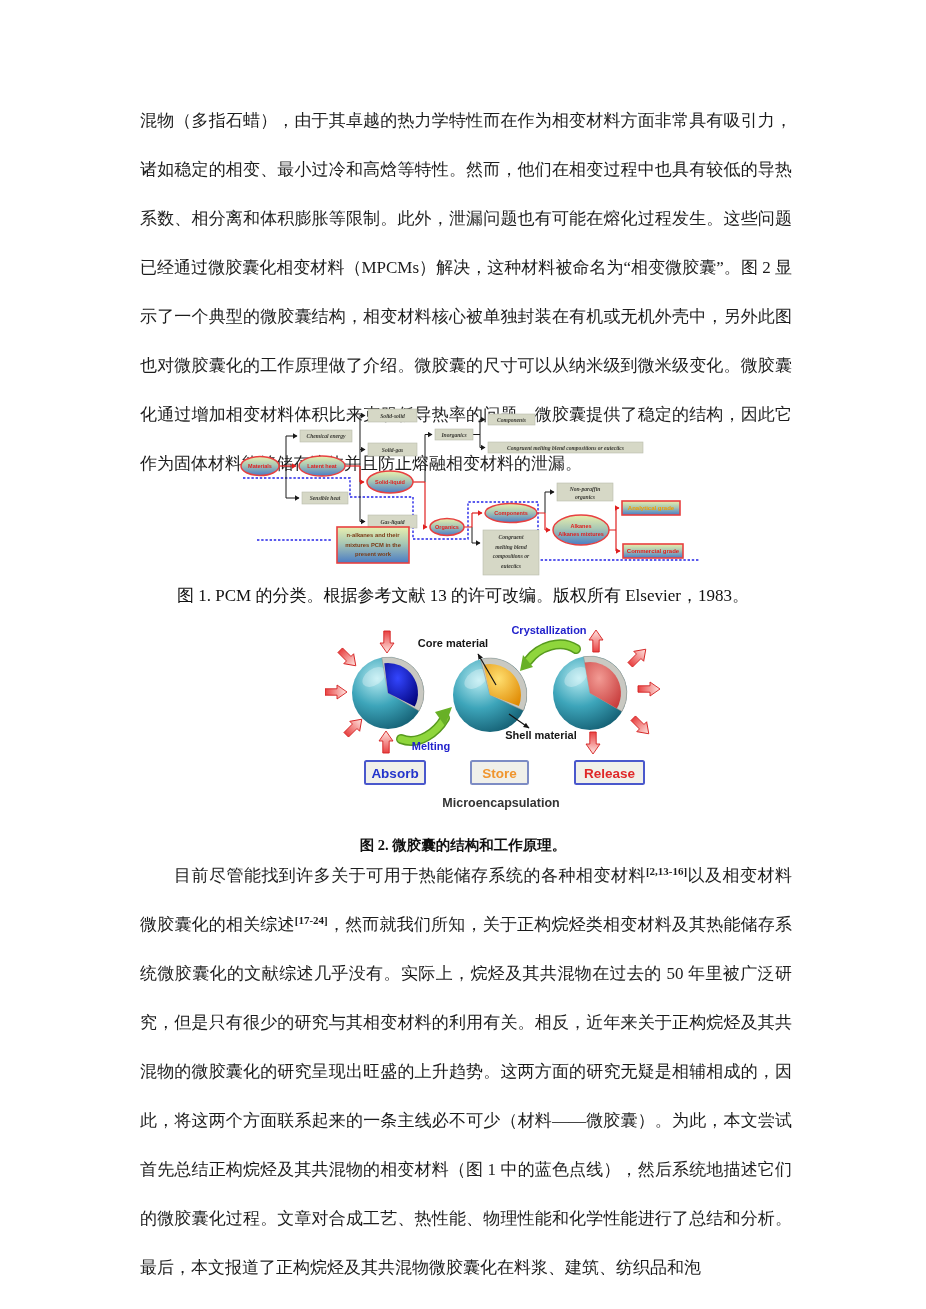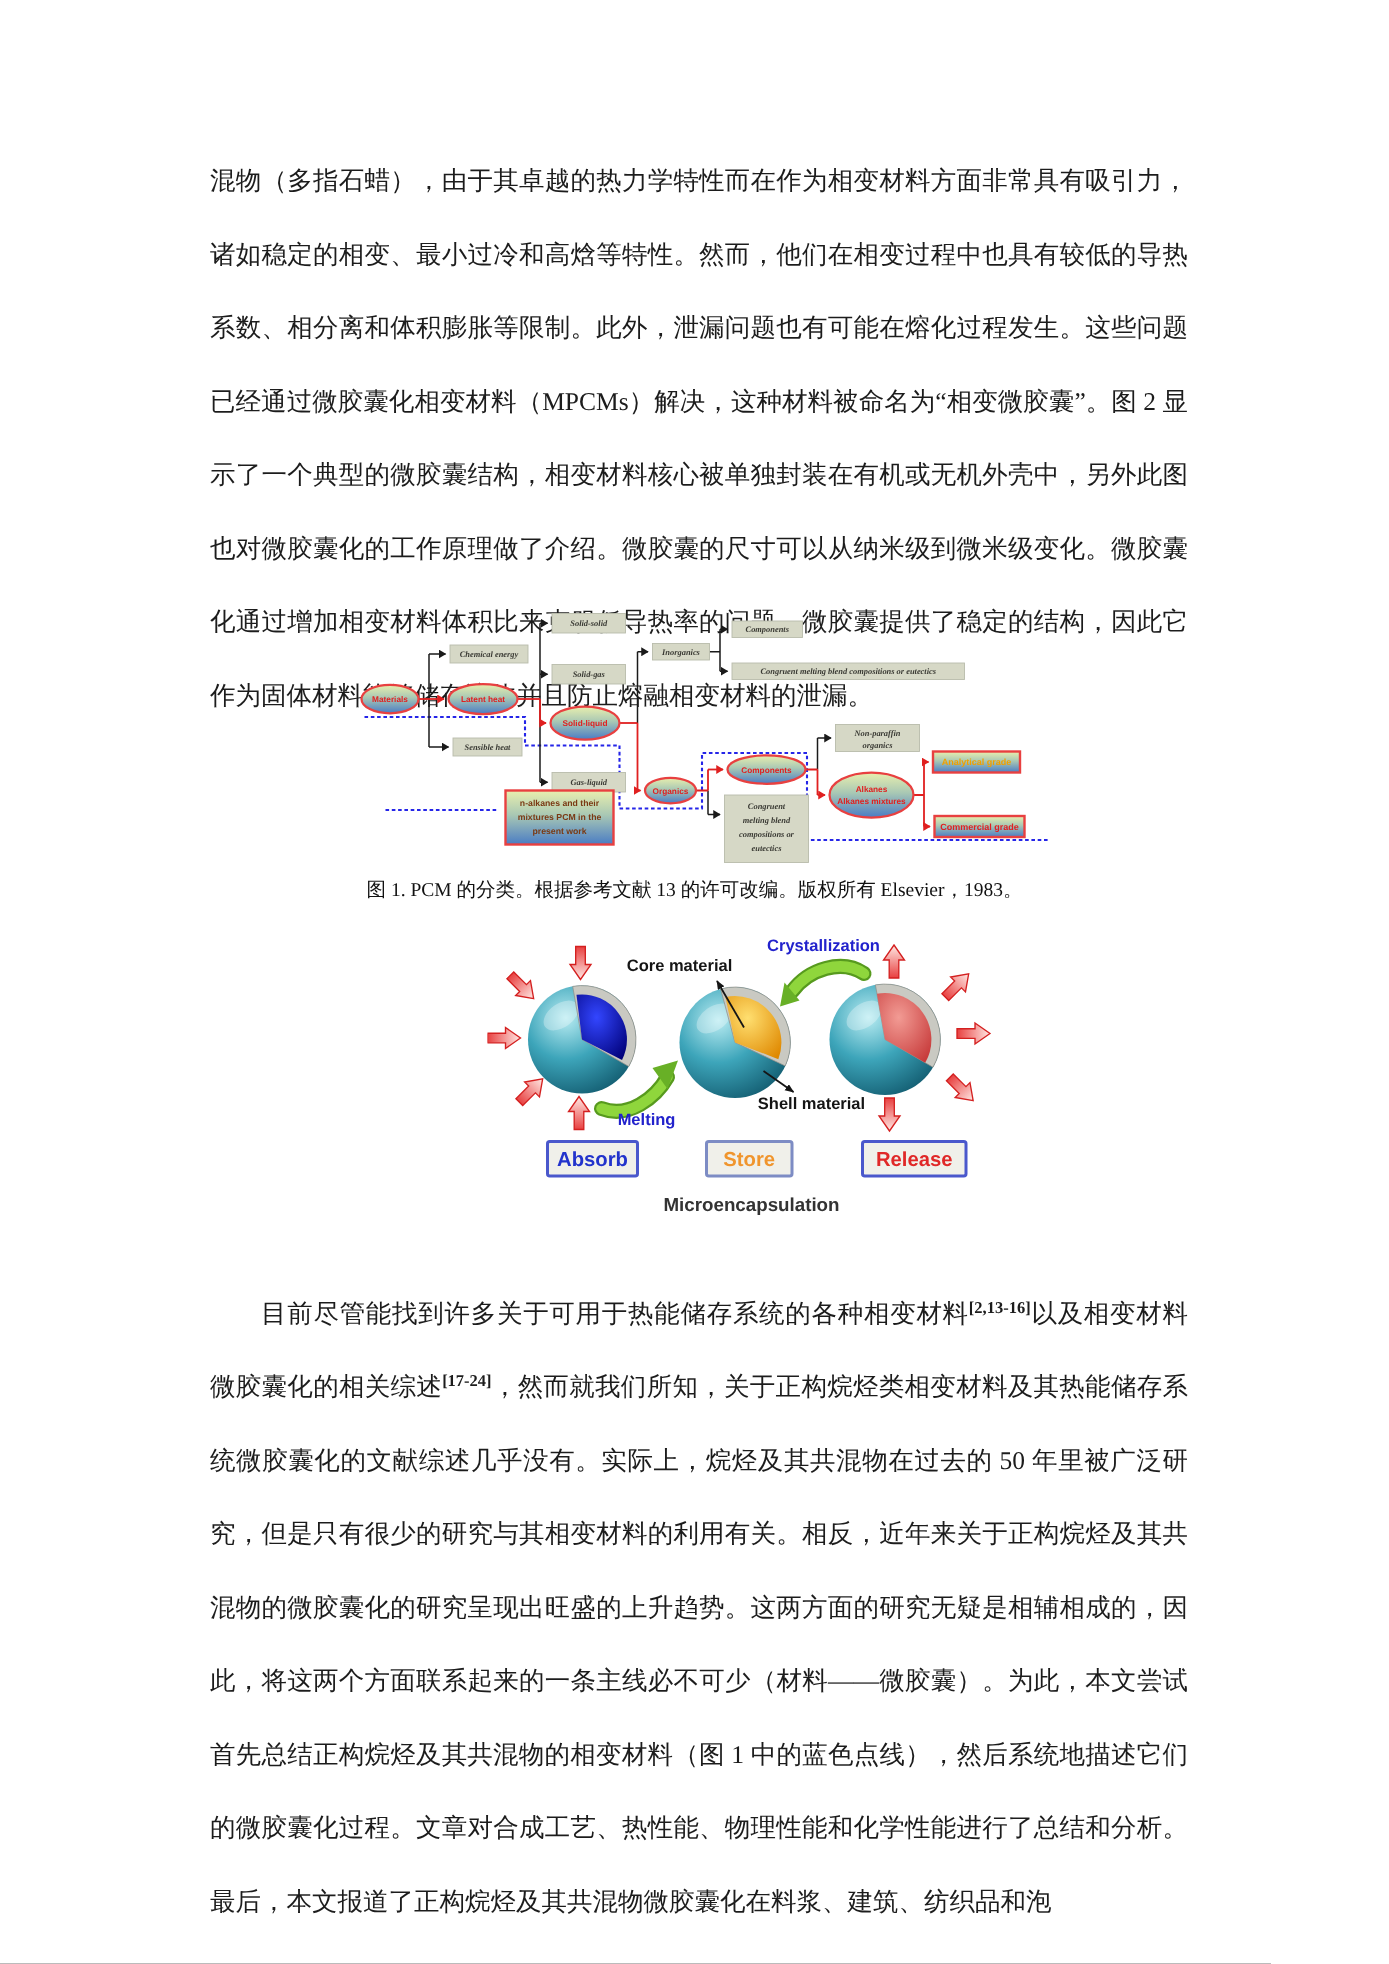--- a/index.html
+++ b/index.html
@@ -11,21 +11,21 @@
     position:absolute;left:140px;width:652px;font-size:17px;line-height:49px;
     text-align:justify;text-justify:inter-ideograph;color:#1c1c1c;
   }
   #para1{top:96px;}
   #para2{top:851px;text-indent:2em;}
   .sup{font-size:11px;vertical-align:6px;line-height:0;font-weight:bold;}
   .caption{
     position:absolute;left:0;right:0;text-align:center;color:#111;
     font-family:"Liberation Serif","DejaVu Serif",serif;
   }
-  #caption1{top:584px;font-size:13px;}
+  #caption1{top:584px;font-size:17px;}
   #caption2{top:836px;font-size:14.5px;font-weight:bold;}
   #fig1{position:absolute;left:228px;top:406px;width:480px;height:172px;}
   #fig2{position:absolute;left:325px;top:622px;width:375px;height:192px;}
   
   .gt{font:italic bold 5.6px "Liberation Serif",serif;fill:#3a3a34;text-anchor:middle;}
   .rt{font:bold 5.5px "Liberation Sans",sans-serif;fill:#e02020;text-anchor:middle;}
   .grA{font:bold 6px "Liberation Sans",sans-serif;fill:#f0a000;text-anchor:middle;}
   .grC{font:bold 6px "Liberation Sans",sans-serif;fill:#e02020;text-anchor:middle;}
   .lg{font:bold 5.8px "Liberation Sans",sans-serif;fill:#7a3a14;text-anchor:middle;}
   .k{stroke:#1a1a1a;stroke-width:1;fill:none;}
@@ -289,18 +289,19 @@
       <text class="f2bt" x="174.5" y="155.5" fill="#f0952d">Store</text>
     </g>
     <g>
       <rect class="f2box" x="250" y="139" width="69" height="23" rx="1.5" stroke="#4a58cc"></rect>
       <text class="f2bt" x="284.5" y="155.5" fill="#e02828">Release</text>
     </g>
 
     <text class="f2t" x="176" y="185">Microencapsulation</text>
   </svg>
 
+  <div class="caption" id="caption2">图 2. 微胶囊的结构和工作原理。</div>
 
   <div class="para" id="para2">
     <span>目前尽管能找到许多关于可用于热能储存系统的各种相变材料</span><span class="sup">[2,13-16]</span><span>以及相变材料微胶囊化的相关综述</span><span class="sup">[17-24]</span><span>，然而就我们所知，关于正构烷烃类相变材料及其热能储存系统微胶囊化的文献综述几乎没有。实际上，烷烃及其共混物在过去的 50 年里被广泛研究，但是只有很少的研究与其相变材料的利用有关。相反，近年来关于正构烷烃及其共混物的微胶囊化的研究呈现出旺盛的上升趋势。这两方面的研究无疑是相辅相成的，因此，将这两个方面联系起来的一条主线必不可少（材料——微胶囊）。为此，本文尝试首先总结正构烷烃及其共混物的相变材料（图 1 中的蓝色点线），然后系统地描述它们的微胶囊化过程。文章对合成工艺、热性能、物理性能和化学性能进行了总结和分析。最后，本文报道了正构烷烃及其共混物微胶囊化在料浆、建筑、纺织品和泡</span>
   </div>
 
 </div>
 
 </body></html>

